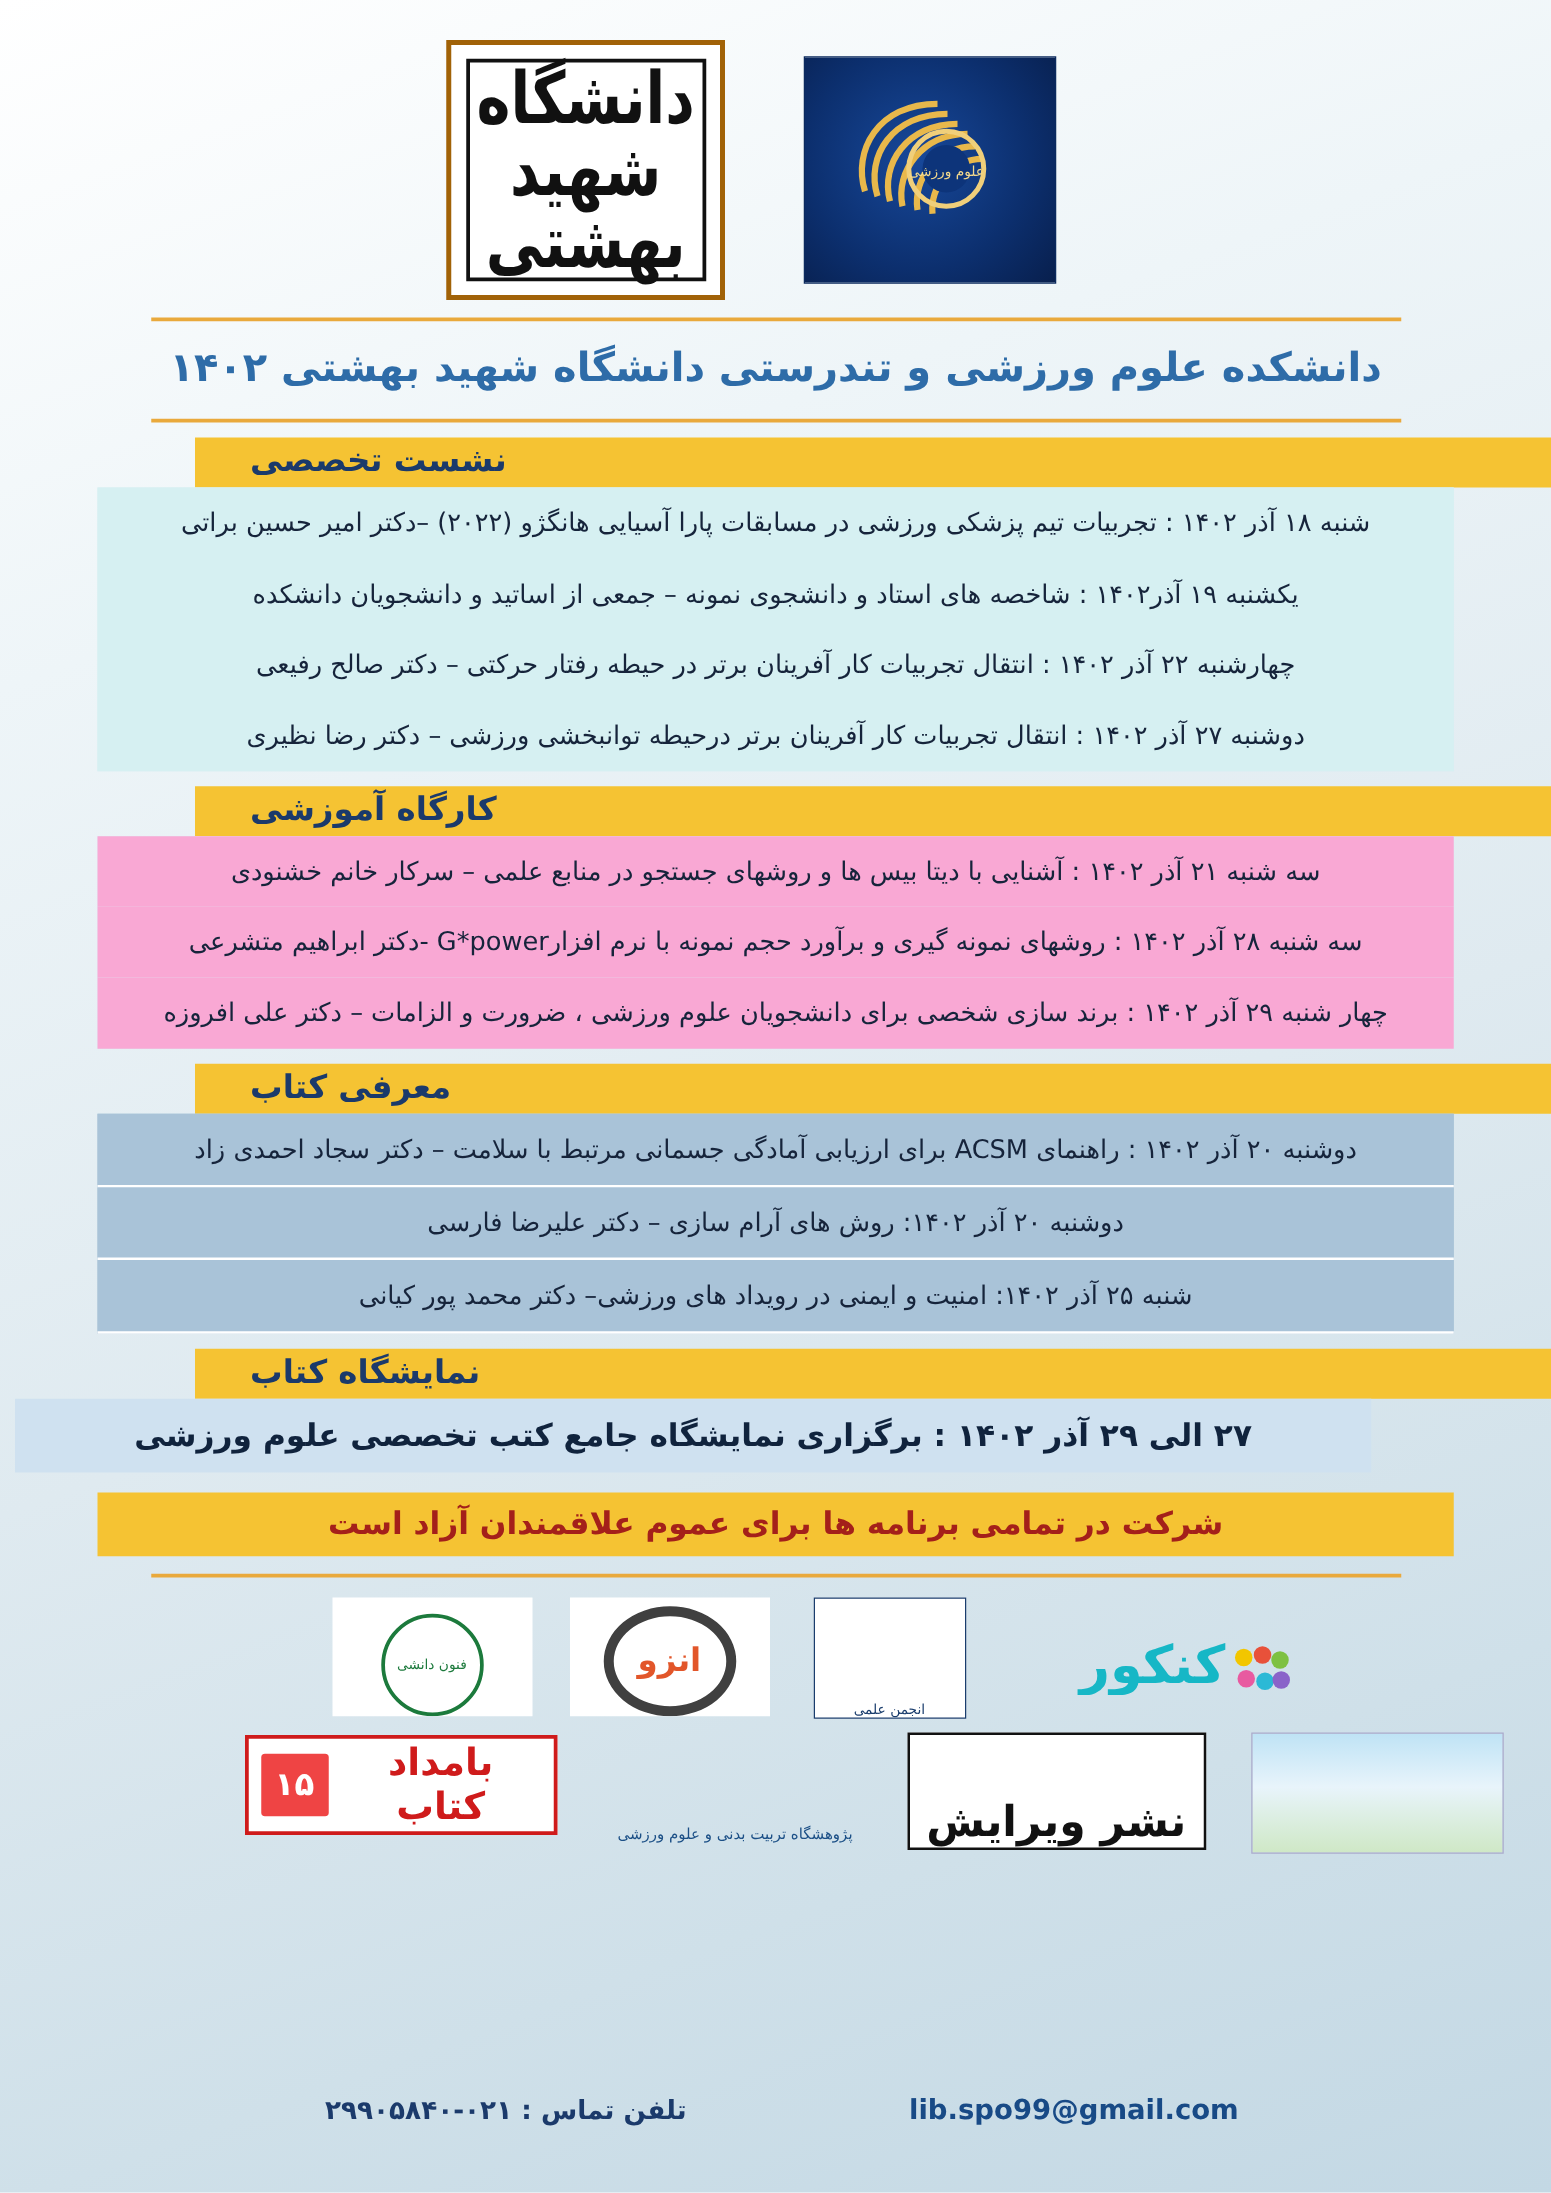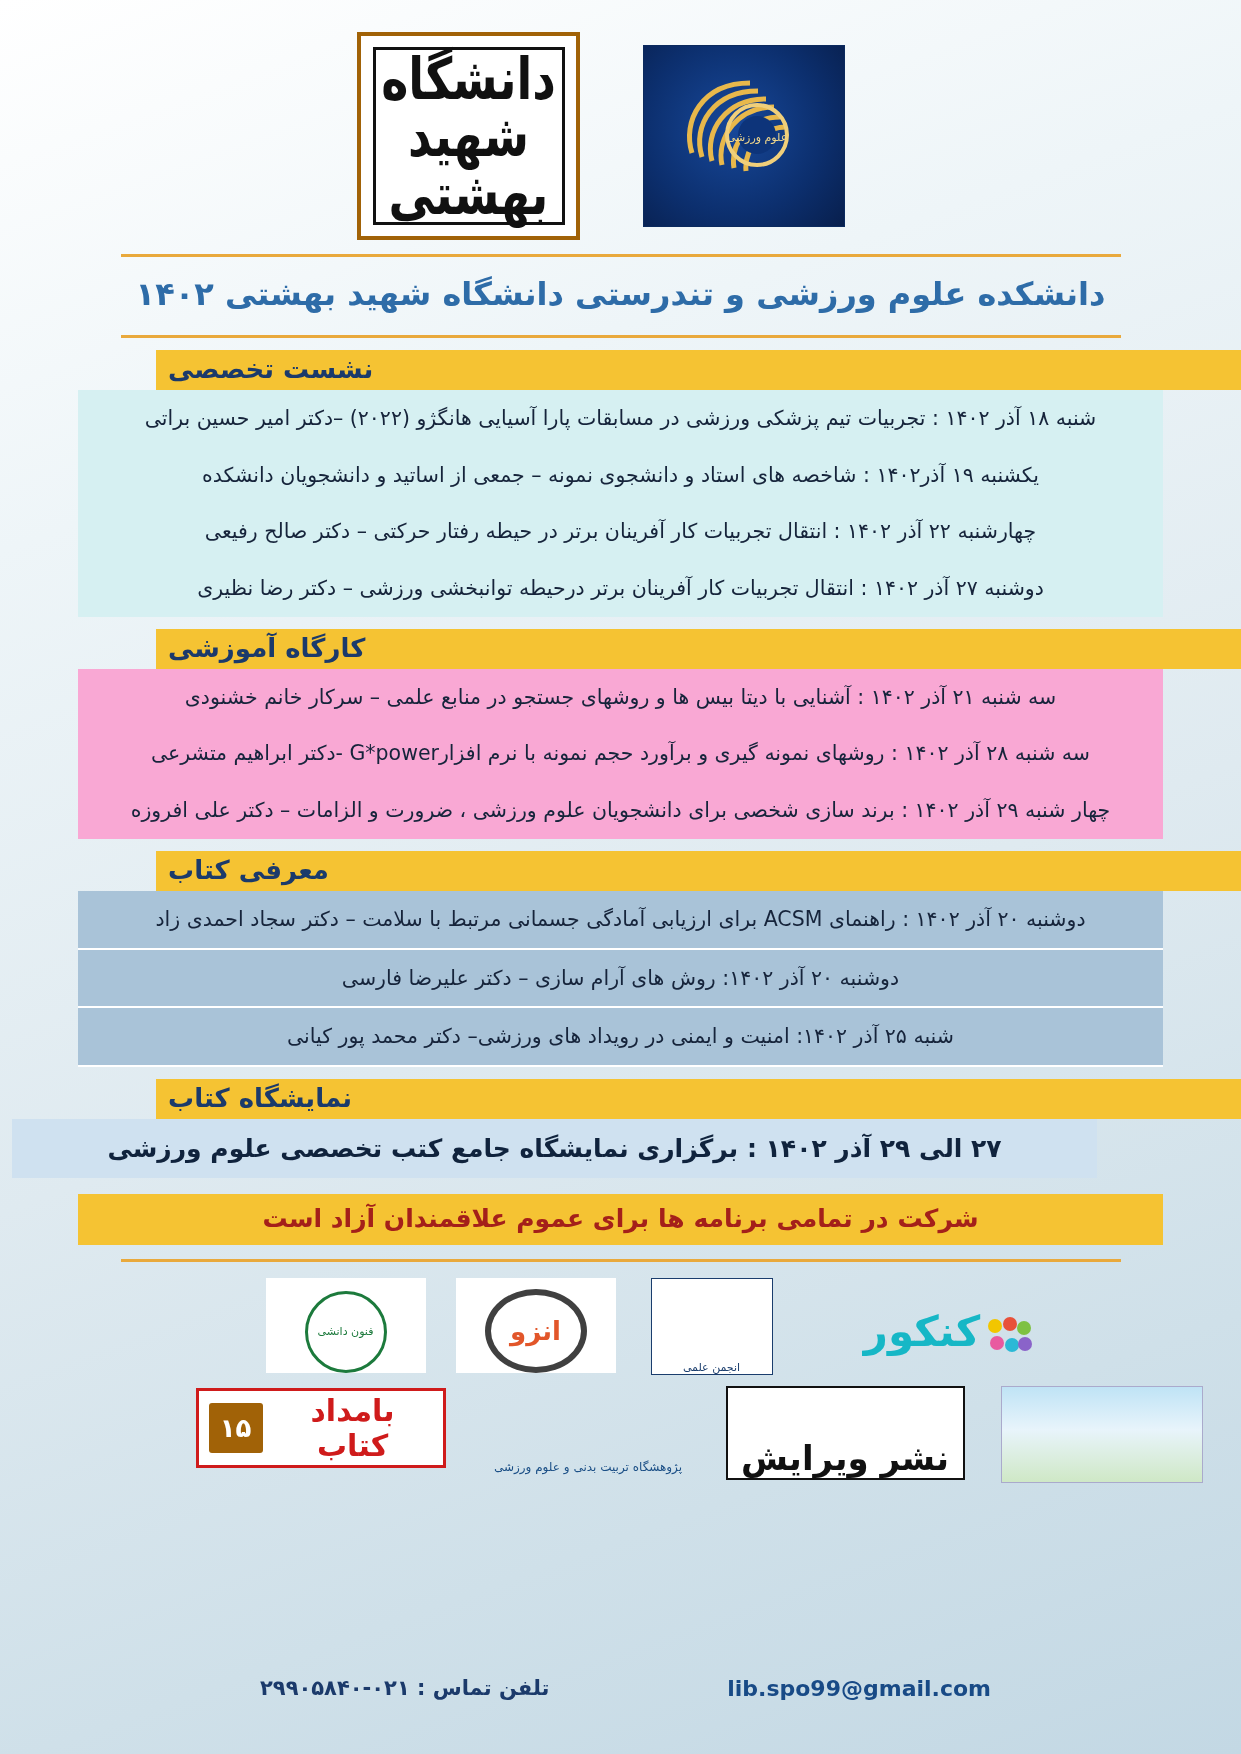--- a/index.html
+++ b/index.html
@@ -47,21 +47,21 @@
     color:#2e6ca8;font-size:34px;font-weight:bold;letter-spacing:0;margin-bottom:14px;
   }
   .title-2{
     color:#2e6ca8;font-size:32px;font-weight:bold;
   }
   .sec-head{
     background:#f5c333;color:#1b3a6b;font-size:26px;font-weight:bold;
     text-align:left;padding:4px 22px 6px 0;margin:12px 0 0 0;width:1085px;box-sizing:border-box;
     direction:rtl;
   }
-  .sec-head .lbl{display:block;text-align:left;padding-left:12px;}
+  .sec-head .lbl{display:block;text-align:left;padding-left:12px;margin-left:32px;}
   .rows{width:1085px;margin:0 auto;}
   .row{
     font-size:20.5px;color:#16243b;padding:14px 26px 14px 26px;text-align:center;
     line-height:1.4;
   }
   .rows.teal .row{background:#d6f0f2;}
   .rows.teal{background:#d6f0f2;}
   .rows.lightblue .row{background:#f9a8d4;}
   .rows.lightblue{background:#dceaf7;}
   .rows.steel .row{background:#a9c3d8;border-bottom:2px solid #ffffff;}
@@ -81,40 +81,40 @@
   .sp.nb{background:transparent;}
 
   .sp-konkoor{left:780px;top:10px;width:215px;height:70px;background:transparent;}
   .sp-konkoor .dots{display:inline-block;width:46px;height:40px;position:relative;margin-left:6px;}
   .sp-konkoor .txt{font-size:42px;font-weight:bold;color:#16b7c6;letter-spacing:1px;}
 
   .sp-anjoman{left:590px;top:2px;width:120px;height:95px;border:1px solid #1a3d6d;}
   .sp-anjoman .g{font-size:11px;color:#1a3d6d;line-height:1.2;}
 
   .sp-nezam{left:395px;top:2px;width:160px;height:95px;}
-  .sp-nezam .ring{width:90px;height:72px;border:6px solid #404040;border-radius:50%;
+  .sp-nezam .ring{width:90px;height:72px;border:8px solid #404040;border-radius:50%;
       display:flex;align-items:center;justify-content:center;color:#e2562a;font-weight:bold;font-size:26px;}
 
   .sp-fanon{left:205px;top:2px;width:160px;height:95px;}
   .sp-fanon .circ{width:82px;height:82px;border:3px solid #1c7a3c;border-radius:50%;
       display:flex;align-items:center;justify-content:center;color:#1c7a3c;font-size:11px;text-align:center;padding:4px;box-sizing:border-box;}
 
   .sp-city{left:940px;top:110px;width:200px;height:95px;
       background:linear-gradient(180deg,#bfe3f5 0%,#e8f4fb 45%,#cfe8c6 100%);border:1px solid #aac;}
   .sp-city .sil{font-size:11px;color:#3a5a76;}
 
   .sp-virayesh{left:665px;top:110px;width:235px;height:90px;border:2px solid #111;}
   .sp-virayesh .v{font-size:34px;font-weight:bold;color:#111;}
 
   .sp-pajouheshgah{left:420px;top:112px;width:215px;height:88px;}
   .sp-pajouheshgah .p{font-size:12px;color:#1b4f86;text-align:center;line-height:1.3;}
 
   .sp-bamdad{left:135px;top:112px;width:250px;height:80px;border:3px solid #cf1b1b;background:#fff;
       display:flex;align-items:center;justify-content:flex-start;gap:10px;padding:0 10px;box-sizing:border-box;}
-  .sp-bamdad .mark{width:56px;height:50px;background:#a16207;color:#fff;font-size:26px;font-weight:bold;
+  .sp-bamdad .mark{width:56px;height:50px;background:#ef4444;color:#fff;font-size:26px;font-weight:bold;
       display:flex;align-items:center;justify-content:center;border-radius:3px;}
   .sp-bamdad .nm{font-size:30px;font-weight:bold;color:#cf1b1b;}
 
   
   .footer{position:absolute;left:0;right:0;bottom:38px;height:40px;}
   .mail{position:absolute;right:250px;top:0;color:#184a86;font-size:22px;font-weight:bold;}
   .phone{position:absolute;left:260px;top:0;color:#1b3a6b;font-size:21px;font-weight:bold;}
 </style>
 </head>
 <body>

